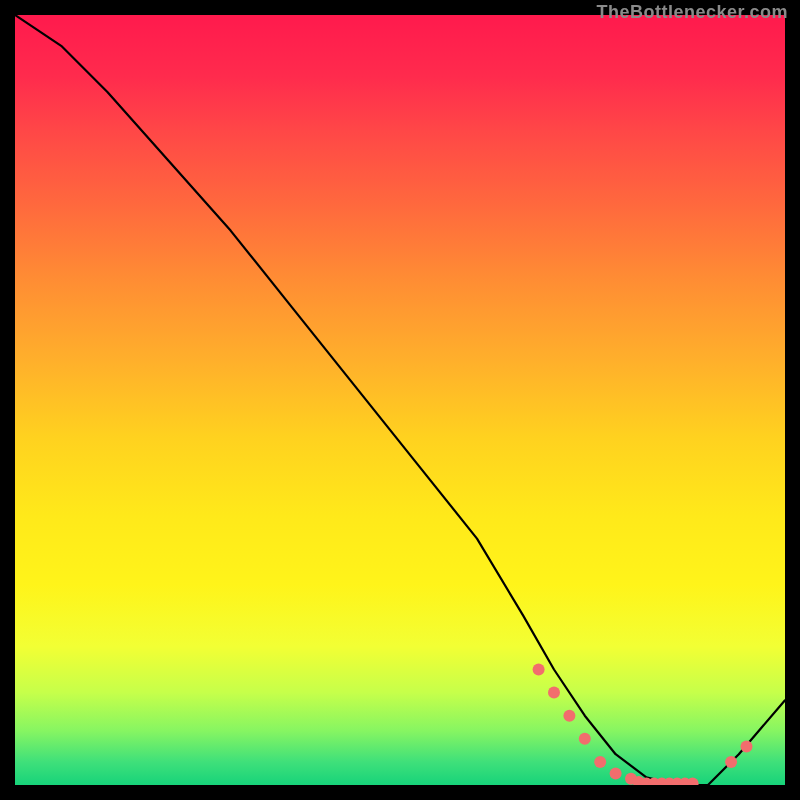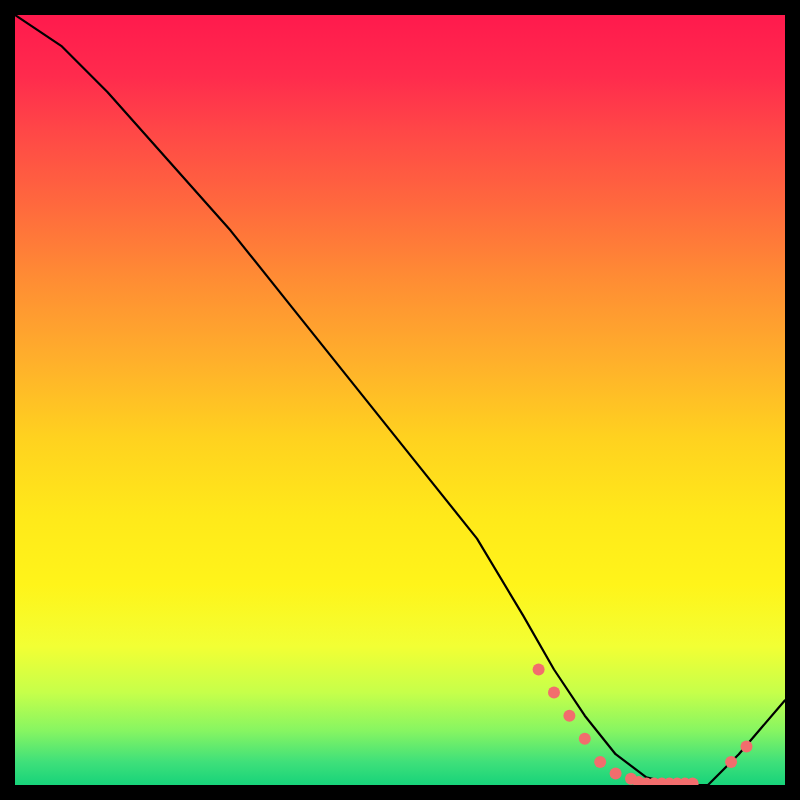--- a/index.html
+++ b/index.html
@@ -82,13 +82,14 @@
         <circle cx="646.8" cy="768.5" r="6" fill="#f26d6d"></circle>
         <circle cx="654.5" cy="768.5" r="6" fill="#f26d6d"></circle>
         <circle cx="662.2" cy="768.5" r="6" fill="#f26d6d"></circle>
         <circle cx="669.9" cy="768.5" r="6" fill="#f26d6d"></circle>
         <circle cx="677.6" cy="768.5" r="6" fill="#f26d6d"></circle>
         <circle cx="716.1" cy="746.9" r="6" fill="#f26d6d"></circle>
         <circle cx="731.5" cy="731.5" r="6" fill="#f26d6d"></circle>
       </g>
   </svg>
 
+  <div class="attribution">TheBottlenecker.com</div>
 </div>
 
 </body></html>

